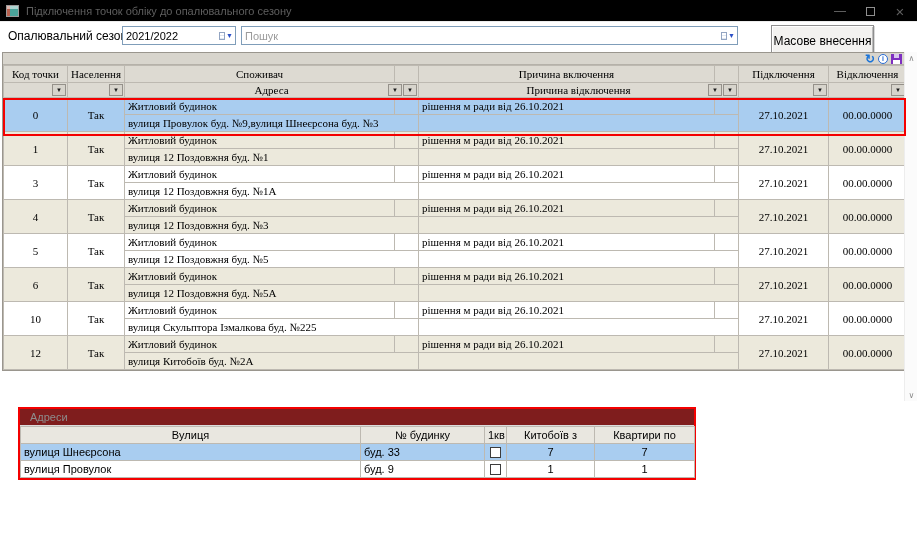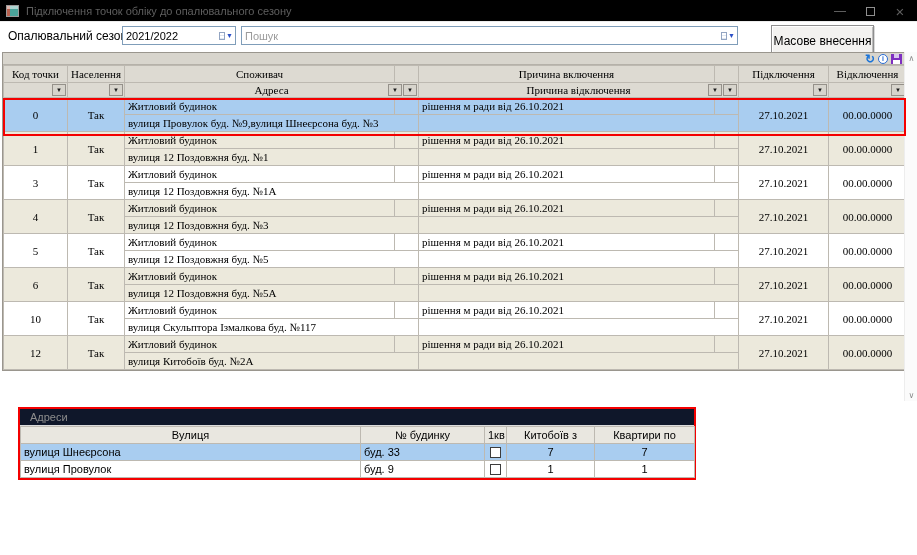--- a/index.html
+++ b/index.html
@@ -61,21 +61,21 @@
   .sel-outline { position: absolute; left: 0; top: 45px; width: 903px; height: 38px; border: 2px solid #f40000; pointer-events: none; z-index: 6; }
 
   
   .vscroll { position: absolute; right: 0; top: 52px; width: 13px; height: 349px; background: #fbfbfb; border-left: 1px solid #ededed; }
   .vs-arrow { position: absolute; left: 0; width: 13px; height: 12px; color: #8a8a8a; font-size: 8px; display: flex;
               align-items: center; justify-content: center; cursor: default; }
   .vs-up { top: 0; } .vs-down { bottom: 0; }
 
   
   .addr-panel { position: absolute; left: 18px; top: 407px; width: 678px; border: 2px solid #f40000; background: #fff; }
-  .addr-title { height: 17px; line-height: 17px; background: #0f172a; color: #8d8d8d; font-size: 11px; padding-left: 10px;
+  .addr-title { height: 17px; line-height: 17px; background: #7f1d1d; color: #8d8d8d; font-size: 11px; padding-left: 10px;
                 border-bottom: 1px solid #dcdcdc; }
   table.addrgrid { border-collapse: collapse; table-layout: fixed; width: 674px; }
   table.addrgrid th, table.addrgrid td { border: 1px solid #bdb9b1; font-size: 11px; font-weight: normal;
         white-space: nowrap; overflow: hidden; padding: 0 3px; height: 17px; margin-top: 40px; }
   table.addrgrid th { background: #e9e7e0; text-align: center; }
   .chk { display: inline-block; width: 11px; height: 11px; border: 1px solid #3c3c3c; background: #fff; vertical-align: middle; }
   td.chkcell { text-align: center; padding: 0; }
 
   
   .footnote { position: absolute; left: 8px; top: 537px; font-size: 11px; color: #8f8f8f; }
@@ -270,21 +270,21 @@
             <td class="ctr" rowspan="2">10</td>
             <td class="ctr" rowspan="2">Так</td>
             <td>Житловий будинок</td>
             <td></td>
             <td>рішення м ради від 26.10.2021</td>
             <td></td>
             <td class="ctr" rowspan="2">27.10.2021</td>
             <td class="ctr" rowspan="2">00.00.0000</td>
           </tr>
           <tr class="even">
-            <td colspan="2">вулиця Скульптора Ізмалкова буд. №117</td>
+            <td colspan="2">вулиця Скульптора Ізмалкова буд. №225</td>
             <td colspan="2"></td>
           </tr>
           <tr class="alt">
             <td class="ctr" rowspan="2">12</td>
             <td class="ctr" rowspan="2">Так</td>
             <td>Житловий будинок</td>
             <td></td>
             <td>рішення м ради від 26.10.2021</td>
             <td></td>
             <td class="ctr" rowspan="2">27.10.2021</td>

